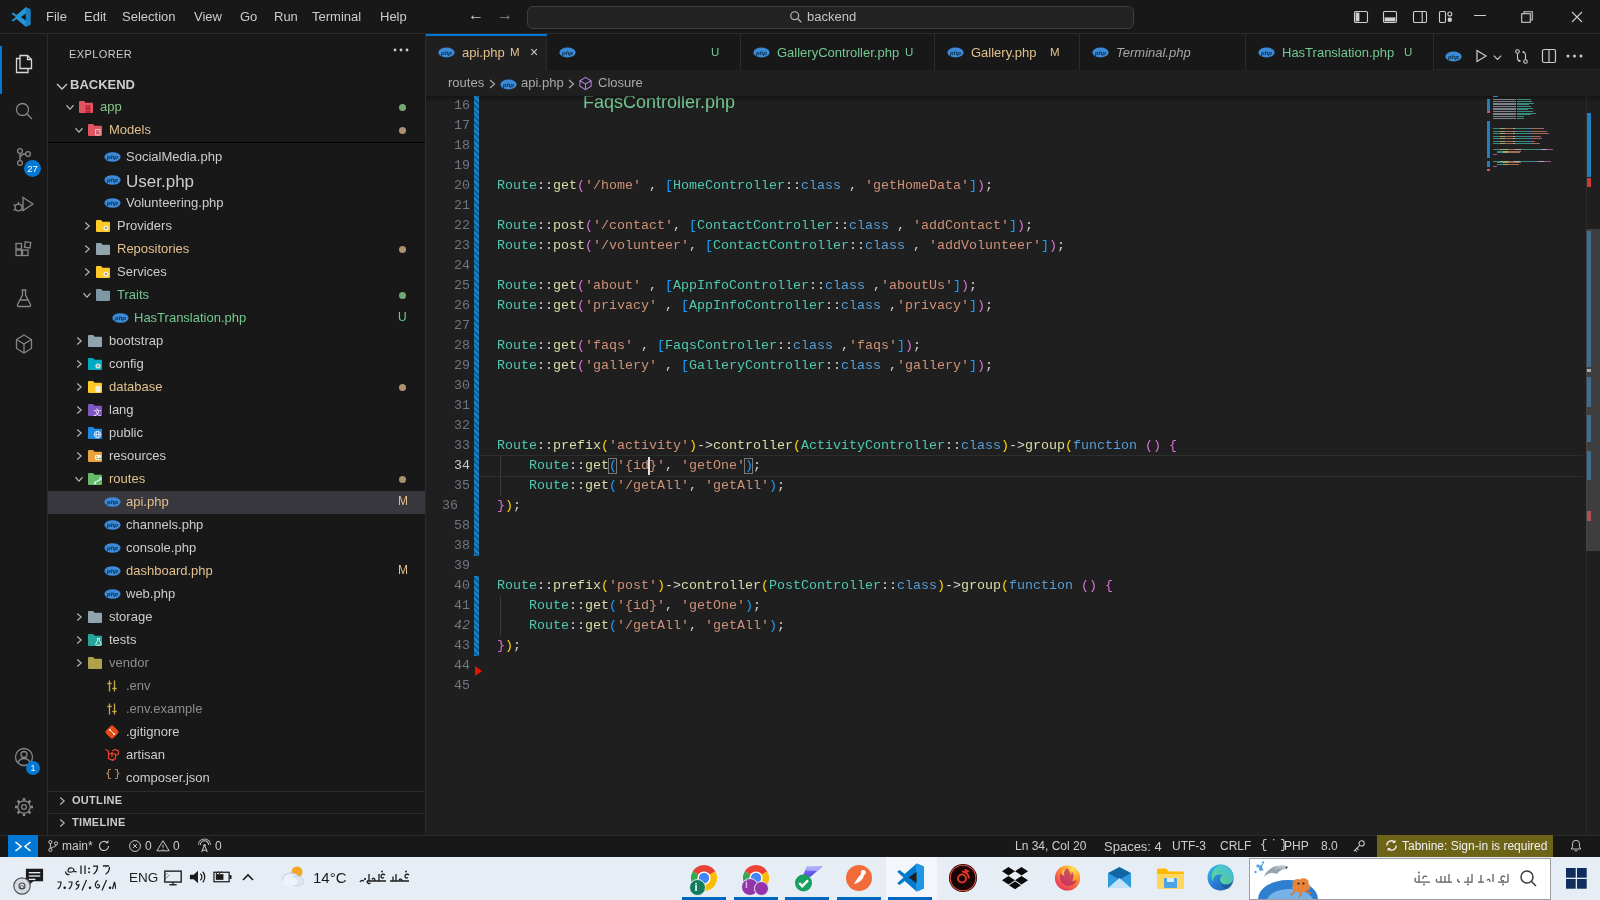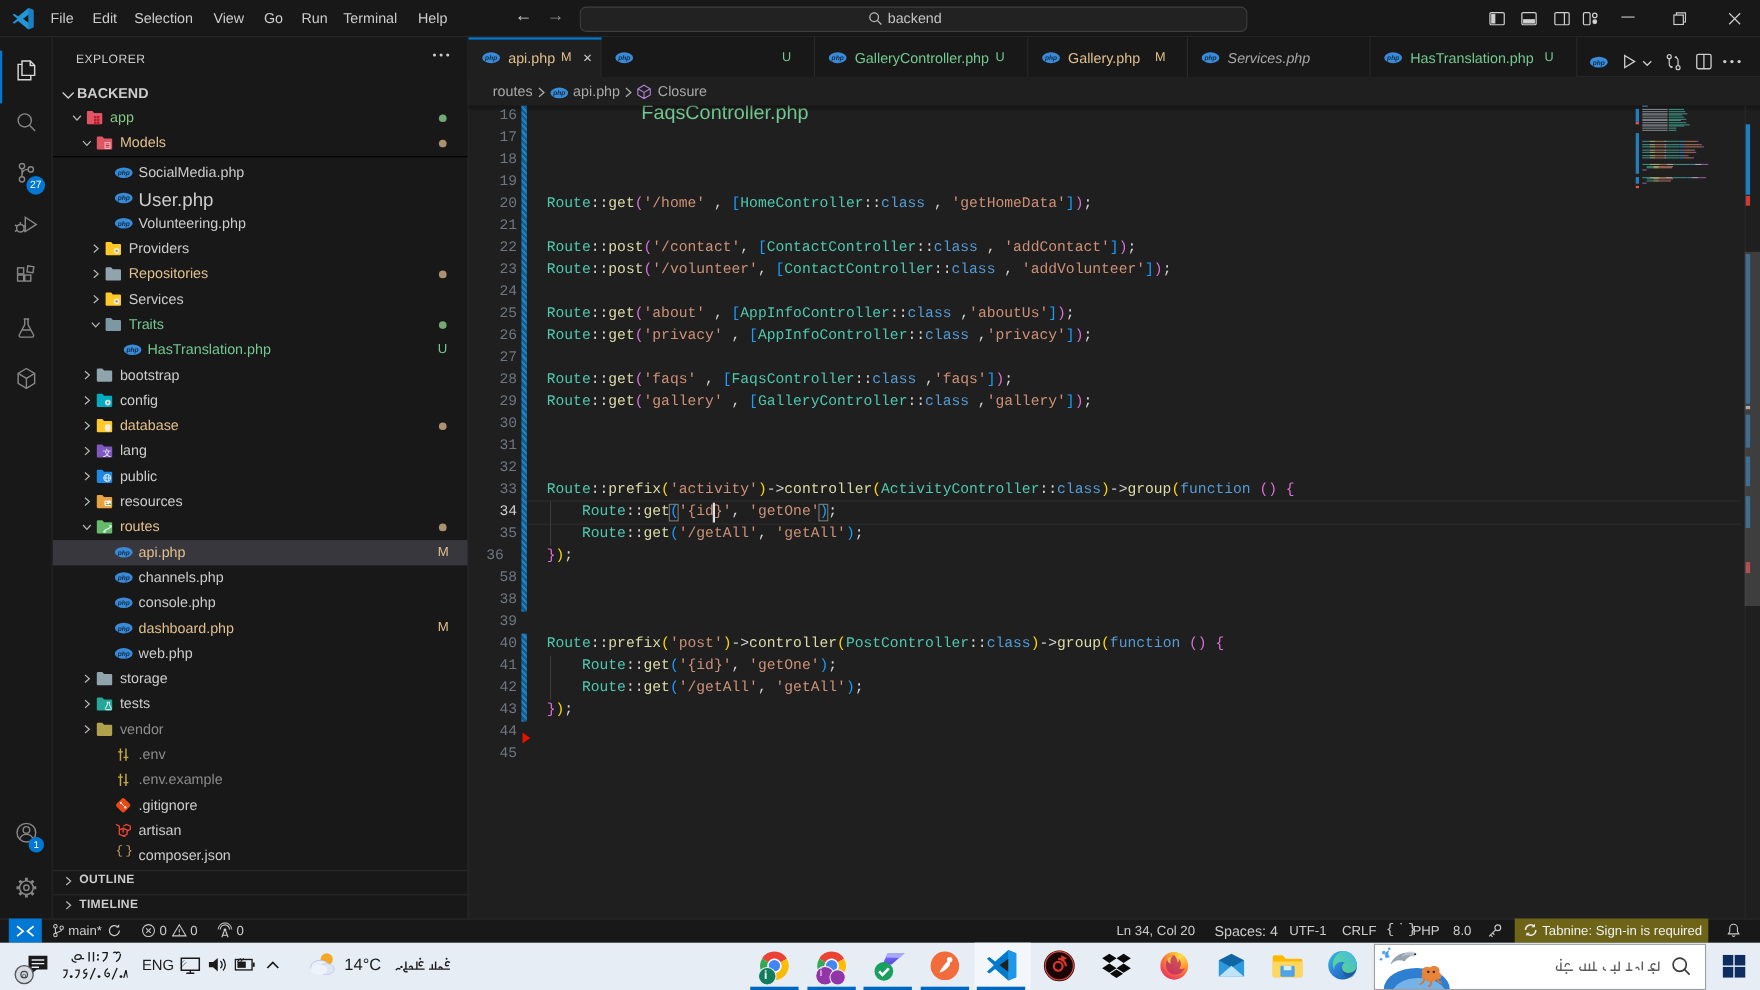--- a/index.html
+++ b/index.html
@@ -398,21 +398,21 @@
     <ellipse cx="8.5" cy="7.5" rx="8.1" ry="4.9" fill="#3a8ad8"></ellipse>
     <text x="8.5" y="9.8" font-size="6" font-style="italic" font-weight="bold" text-anchor="middle" fill="#0c2b42" font-family="Liberation Sans">php</text>
   </svg>
 <div class="abs" style="left:971px;top:45px;font-size:13px;color:#e2c08d;">Gallery.php</div>
 <div class="abs" style="left:1050px;top:46px;font-size:11.5px;color:#e2c08d;">M</div>
 <div class="abs" style="left:1080px;top:34px;width:166px;height:36px;background:#181818;border-right:1px solid #2b2b2b;"></div>
 <svg class="abs" style="left:1092px;top:45px" width="17" height="15" viewBox="0 0 17 15">
     <ellipse cx="8.5" cy="7.5" rx="8.1" ry="4.9" fill="#3a8ad8"></ellipse>
     <text x="8.5" y="9.8" font-size="6" font-style="italic" font-weight="bold" text-anchor="middle" fill="#0c2b42" font-family="Liberation Sans">php</text>
   </svg>
-<div class="abs" style="left:1116px;top:45px;font-size:13px;color:#a7a7a7;font-style:italic;">Services.php</div>
+<div class="abs" style="left:1116px;top:45px;font-size:13px;color:#a7a7a7;font-style:italic;">Terminal.php</div>
 <div class="abs" style="left:1246px;top:34px;width:188px;height:36px;background:#181818;border-right:1px solid #2b2b2b;"></div>
 <svg class="abs" style="left:1258px;top:45px" width="17" height="15" viewBox="0 0 17 15">
     <ellipse cx="8.5" cy="7.5" rx="8.1" ry="4.9" fill="#3a8ad8"></ellipse>
     <text x="8.5" y="9.8" font-size="6" font-style="italic" font-weight="bold" text-anchor="middle" fill="#0c2b42" font-family="Liberation Sans">php</text>
   </svg>
 <div class="abs" style="left:1282px;top:45px;font-size:13px;color:#73c991;">HasTranslation.php</div>
 <div class="abs" style="left:1404px;top:46px;font-size:11.5px;color:#73c991;">U</div>
 <svg class="abs" style="left:1445px;top:49px" width="17" height="15" viewBox="0 0 17 15">
     <ellipse cx="8.5" cy="7.5" rx="8.1" ry="4.9" fill="#3a8ad8"></ellipse>
     <text x="8.5" y="9.8" font-size="6" font-style="italic" font-weight="bold" text-anchor="middle" fill="#0c2b42" font-family="Liberation Sans">php</text>
@@ -479,21 +479,21 @@
 <div class="abs mono" style="left:430px;top:416px;width:40px;text-align:right;color:#6e7681;">32</div>
 <div class="abs mono" style="left:430px;top:436px;width:40px;text-align:right;color:#6e7681;">33</div>
 <div class="abs mono" style="left:430px;top:456px;width:40px;text-align:right;color:#cccccc;">34</div>
 <div class="abs mono" style="left:430px;top:476px;width:40px;text-align:right;color:#6e7681;">35</div>
 <div class="abs mono" style="left:430px;top:496px;width:40px;text-align:center;color:#6e7681;">36</div>
 <div class="abs mono" style="left:430px;top:516px;width:40px;text-align:right;color:#6e7681;">58</div>
 <div class="abs mono" style="left:430px;top:536px;width:40px;text-align:right;color:#6e7681;">38</div>
 <div class="abs mono" style="left:430px;top:556px;width:40px;text-align:right;color:#6e7681;">39</div>
 <div class="abs mono" style="left:430px;top:576px;width:40px;text-align:right;color:#6e7681;">40</div>
 <div class="abs mono" style="left:430px;top:596px;width:40px;text-align:right;color:#6e7681;">41</div>
-<div class="abs mono" style="left:430px;top:616px;width:40px;text-align:right;color:#6e7681;">42</div>
+<div class="abs mono" style="left:430px;top:616px;width:40px;text-align:right;color:#6e7681;font-style:italic;">42</div>
 <div class="abs mono" style="left:430px;top:636px;width:40px;text-align:right;color:#6e7681;">43</div>
 <div class="abs mono" style="left:430px;top:656px;width:40px;text-align:right;color:#6e7681;">44</div>
 <div class="abs mono" style="left:430px;top:676px;width:40px;text-align:right;color:#6e7681;">45</div>
 <div class="abs" style="left:474px;top:96px;width:5px;height:460px;background:repeating-linear-gradient(45deg,#1f7fbf 0 2px,#0f5f93 2px 4px);"></div>
 <div class="abs" style="left:474px;top:576px;width:5px;height:80px;background:repeating-linear-gradient(45deg,#1f7fbf 0 2px,#0f5f93 2px 4px);"></div>
 <svg class="abs" style="left:474px;top:666px" width="8" height="10" viewBox="0 0 8 10">
     <path d="M1 0 L8 5 L1 10 Z" fill="#e51400"></path>
   </svg>
 <div class="abs" style="left:500px;top:456px;width:1px;height:40px;background:#3a3a3a;"></div>
 <div class="abs" style="left:500px;top:596px;width:1px;height:40px;background:#3a3a3a;"></div>
@@ -672,21 +672,21 @@
 <div class="abs" style="left:173px;top:839px;font-size:12px;color:#cccccc;">0</div>
 <svg class="abs" style="left:197px;top:838px" width="15" height="15" viewBox="0 0 16 16">
 <path d="M3.5 7.5 a4.5 4.5 0 0 1 9 0" fill="none" stroke="#cccccc" stroke-width="1.1"></path>
 <path d="M1.5 7.5 a6.5 6.5 0 0 1 13 0" fill="none" stroke="#cccccc" stroke-width="1.1" opacity="0.8"></path>
 <circle cx="8" cy="8" r="1.4" fill="#cccccc"></circle>
     <path d="M7.2 9.2 L5 15 M8.8 9.2 L11 15 M5.9 13 H10.1" stroke="#cccccc" stroke-width="1.1" fill="none"></path>
   </svg>
 <div class="abs" style="left:215px;top:839px;font-size:12px;color:#cccccc;">0</div>
 <div class="abs" style="left:1015px;top:839px;font-size:12px;color:#cccccc;">Ln 34, Col 20</div>
 <div class="abs" style="left:1104px;top:839px;font-size:13px;color:#cccccc;">Spaces: 4</div>
-<div class="abs" style="left:1172px;top:839px;font-size:12px;color:#cccccc;">UTF-1</div>
+<div class="abs" style="left:1172px;top:839px;font-size:12px;color:#cccccc;">UTF-3</div>
 <div class="abs" style="left:1220px;top:839px;font-size:12px;color:#cccccc;">CRLF</div>
 <div class="abs" style="left:1260px;top:838px;font-size:12.5px;color:#cccccc;font-family:Liberation Mono;">{ ˙ }</div>
 <div class="abs" style="left:1284px;top:839px;font-size:12px;color:#cccccc;">PHP</div>
 <div class="abs" style="left:1321px;top:839px;font-size:12px;color:#cccccc;">8.0</div>
 <svg class="abs" style="left:1352px;top:839px" width="14" height="14" viewBox="0 0 16 16">
     <circle cx="11" cy="5" r="3" fill="none" stroke="#cccccc" stroke-width="1.2"></circle>
     <path d="M8.8 7.2 L2 14 M3.5 12.5 L5.5 14.5 M5.5 10.5 L7.5 12.5" stroke="#cccccc" stroke-width="1.2" fill="none"></path>
   </svg>
 <div class="abs" style="left:1377px;top:835px;width:176px;height:22px;background:#6e6418;"></div>
 <svg class="abs" style="left:1385px;top:839px" width="13" height="13" viewBox="0 0 16 16">

